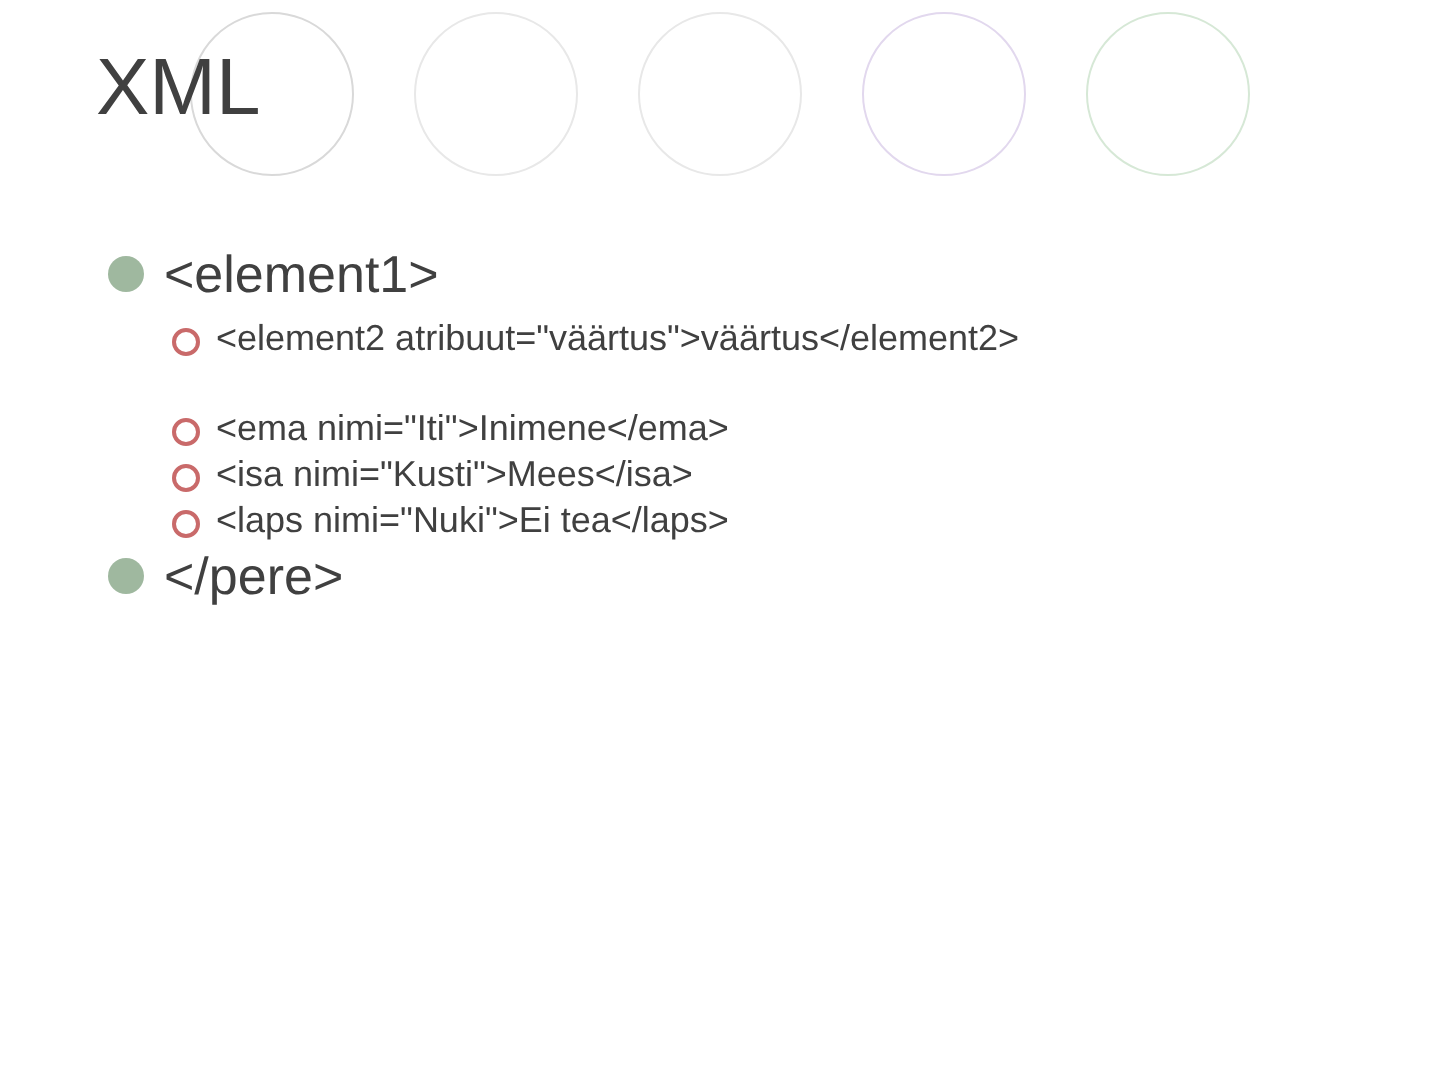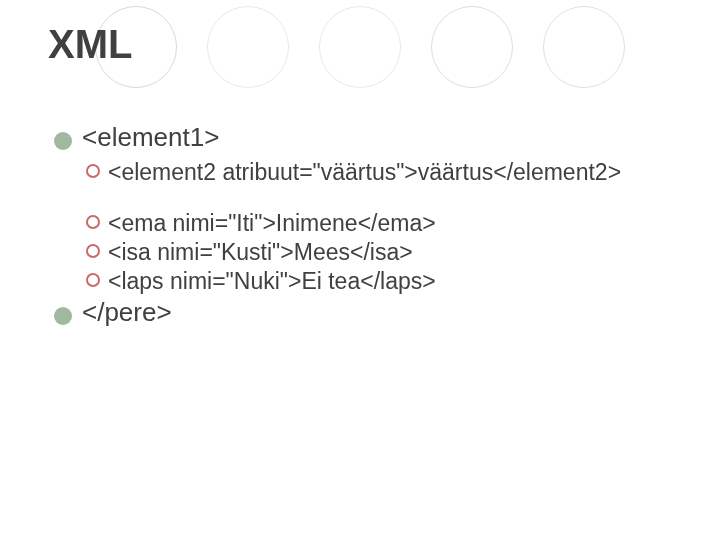--- a/index.html
+++ b/index.html
@@ -30,34 +30,34 @@
   .c1 { border-color: #d9d9d9; }
   .c2 { border-color: #e8e8e8; }
   .c3 { border-color: #e8e8e8; }
   .c4 { border-color: #e2d8ee; }
   .c5 { border-color: #d6e8d6; }
   .title {
     position: absolute;
     top: 22px;
     left: 48px;
     font-size: 40px;
-    font-weight: bold;
+    font-weight: normal;
     color: #404040;
     z-index: 1;
   }
   .content {
     position: absolute;
     top: 122px;
     left: 54px;
     width: 620px;
     z-index: 1;
   }
   .line-l1 {
     display: flex;
-    align-items: center;
+    align-items: flex-start;
     margin-bottom: 6px;
   }
   .line-l2 {
     display: flex;
     align-items: flex-start;
     margin-bottom: 2px;
     padding-left: 32px;
   }
   .bullet-l1 {
     width: 18px;
@@ -76,21 +76,21 @@
     background: transparent;
     flex-shrink: 0;
     margin-right: 8px;
     margin-top: 5px;
   }
   .txt-l1 {
     font-size: 26px;
     color: #404040;
   }
   .txt-l2 {
-    font-size: 23px;
+    font-size: 18px;
     color: #404040;
   }
   .spacer { height: 22px; }
 </style>
 </head>
 <body>
 
 <div class="circles">
   <div class="circle c1"></div>
   <div class="circle c2"></div>

